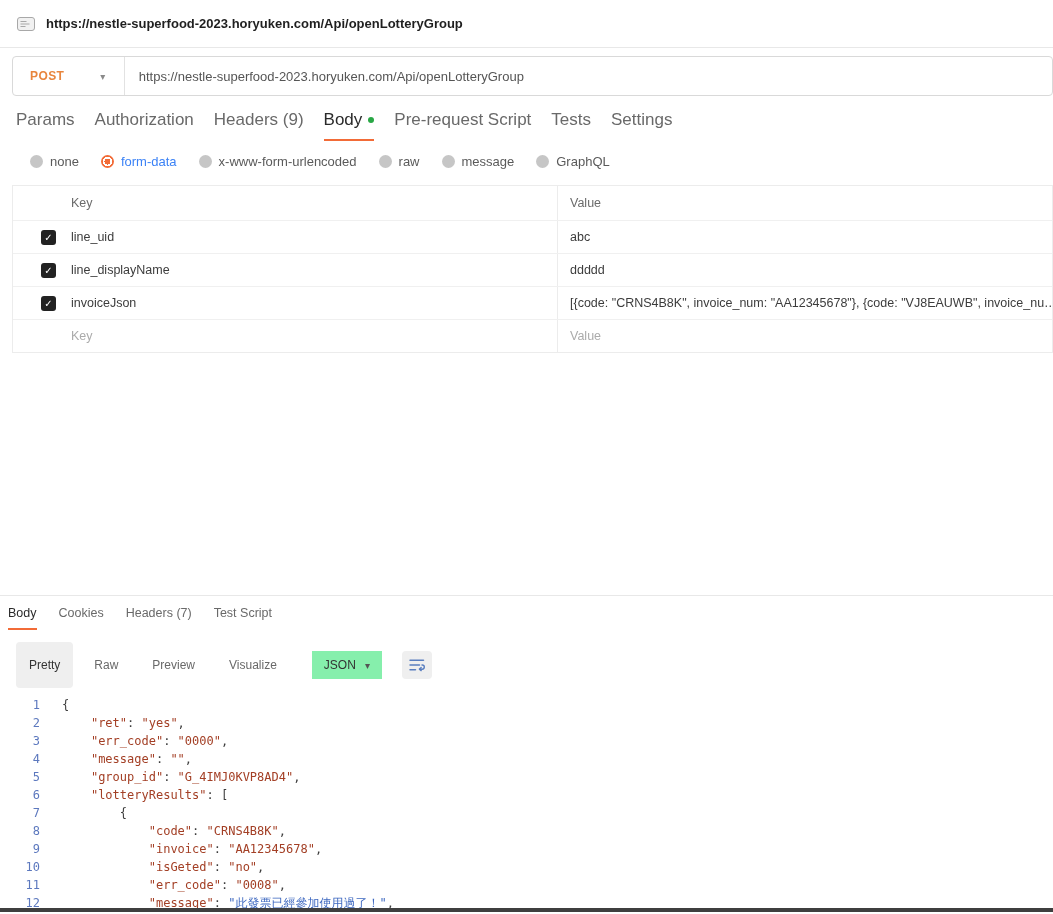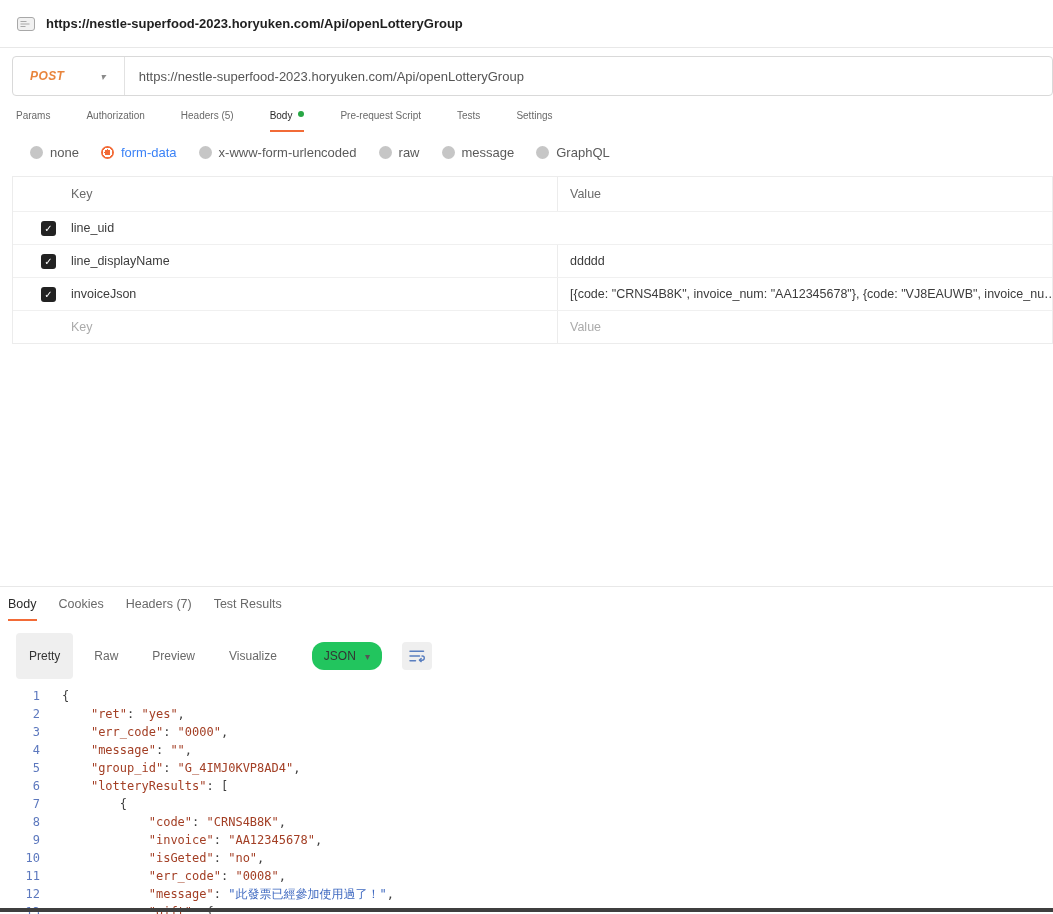--- a/index.html
+++ b/index.html
@@ -8,27 +8,27 @@
     width:1053px; height:914px; overflow:hidden; position:relative;
     font-family:"Liberation Sans", sans-serif; color:#212121; font-size:13px;
   }
 
   
   .topbar { display:flex; align-items:center; gap:10px; height:48px; padding:0 16px; border-bottom:1px solid #E8E8E8; }
   .topbar-title { font-weight:bold; font-size:13px; color:#1F1F1F; }
 
   
   .url-row { margin:8px 0 0 12px; height:40px; width:calc(100% - 12px); border:1px solid #D9D9D9; border-radius:4px; display:flex; align-items:center; background:#fff; }
-  .method { display:flex; align-items:center; gap:36px; background:none; border:none; padding:0 18px 0 17px; font-family:inherit; font-size:12px; font-weight:bold; letter-spacing:.4px; color:#E8853D; cursor:pointer; height:100%;font-style:italic; }
+  .method { display:flex; align-items:center; gap:36px; background:none; border:none; padding:0 18px 0 17px; font-family:inherit; font-size:12px; font-weight:bold; letter-spacing:.4px; color:#E8853D; cursor:pointer; height:100%; }
   .chev { color:#8A8A8A; font-size:10px; font-weight:normal; }
   .divider-v { width:1px; align-self:stretch; background:#E2E2E2; }
   .url-input { flex:1; border:none; outline:none; background:transparent; font-family:inherit; font-size:13px; color:#555; padding-left:14px; }
 
   
-  .req-tabs { display:flex; gap:36px; margin:14px 0 0 16px; font-size:10px; color:#696969; align-items:flex-end; }
+  .req-tabs { display:flex; gap:20px; margin:14px 0 0 16px; font-size:17px; color:#696969; align-items:flex-end; }
   .req-tab { position:relative; padding-bottom:11px; cursor:pointer; white-space:nowrap; }
   .req-tab.active { color:#2A2A2A; }
   .req-tab.active::after { content:""; position:absolute; left:0; right:0; bottom:0; height:2px; background:#F26B37; }
   .body-dot { display:inline-block; width:6px; height:6px; border-radius:50%; background:#28A745; margin-left:6px; vertical-align:2px; }
 
   
   .modes-row { display:flex; gap:22px; margin:13px 0 0 30px; align-items:center; font-size:13px; color:#5A5A5A; }
   .mode { display:flex; align-items:center; gap:7px; cursor:pointer; }
   .radio { width:13px; height:13px; border-radius:50%; background:#C6C6C6; flex:none; }
   .mode.selected .radio { background:radial-gradient(circle, #F26B37 0 3px, #fff 3px 4.8px, #F26B37 4.8px); }
@@ -51,21 +51,21 @@
 
   
   .resp-tabs { display:flex; gap:22px; padding:10px 0 0 8px; border-top:1px solid #E8E8E8; font-size:12.5px; color:#696969; align-items:flex-end; }
   .resp-tab { position:relative; padding-bottom:10px; cursor:pointer; }
   .resp-tab.active { color:#2A2A2A; }
   .resp-tab.active::after { content:""; position:absolute; left:0; right:0; bottom:0; height:2px; background:#F26B37; }
 
   .view-row { display:flex; align-items:center; gap:8px; margin:12px 0 0 16px; font-size:12px; color:#696969; }
   .pill { padding:16px 13px; border-radius:4px; cursor:pointer; white-space:nowrap; }
   .pill.active { background:#EFEFEF; color:#333; }
-  .json-select { margin-left:14px; background:#22c55e; border-radius:12px; padding:7px 12px; display:flex; align-items:center; gap:9px; color:#333; cursor:pointer; }
+  .json-select { margin-left:14px; background:#86efac; border-radius:0; padding:7px 12px; display:flex; align-items:center; gap:9px; color:#333; cursor:pointer; }
   .json-select .chev { color:#555; }
   .wrap-btn { margin-left:12px; background:#EFEFEF; border-radius:4px; width:30px; height:28px; display:flex; align-items:center; justify-content:center; cursor:pointer; }
 
   
   .code { margin-top:8px; font-family:"DejaVu Sans Mono", monospace; font-size:12px; line-height:18px; }
   .code-line { display:flex; }
   .ln { width:48px; flex:none; text-align:right; padding-right:8px; color:#5C78BE; user-select:none; }
   .lc { white-space:pre; padding-left:14px; color:#3D3D3D; }
   .t-p { color:#3D3D3D; }
   .t-k { color:#A33F25; }
@@ -92,21 +92,21 @@
     <span>POST</span>
     <span class="chev">▾</span>
   </button>
   <div class="divider-v"></div>
   <input class="url-input" readonly="" value="https://nestle-superfood-2023.horyuken.com/Api/openLotteryGroup" style="">
 </div>
 
 <nav class="req-tabs">
   <div class="req-tab">Params</div>
   <div class="req-tab">Authorization</div>
-  <div class="req-tab">Headers (5)</div>
+  <div class="req-tab">Headers (9)</div>
   <div class="req-tab active">
     <span>Body</span><span class="body-dot"></span>
   </div>
   <div class="req-tab">Pre-request Script</div>
   <div class="req-tab">Tests</div>
   <div class="req-tab">Settings</div>
 </nav>
 
 <div class="modes-row">
   <div class="mode">
@@ -141,20 +141,21 @@
         <span class="ktext">Key</span>
       </div>
     <div class="tcell vcell">Value</div>
   </div>
   <div>
       <div class="trow">
         <div class="tcell kcell">
           <span class="checkbox">✓</span>
           <span class="ktext">line_uid</span>
         </div>
+        <div class="tcell vcell">abc</div>
       </div>
       <div class="trow">
         <div class="tcell kcell">
           <span class="checkbox">✓</span>
           <span class="ktext">line_displayName</span>
         </div>
         <div class="tcell vcell">ddddd</div>
       </div>
       <div class="trow">
         <div class="tcell kcell">
@@ -172,21 +173,21 @@
   </div>
 </div>
 
 <div class="spacer"></div>
 
 <section>
   <nav class="resp-tabs">
     <div class="resp-tab active">Body</div>
     <div class="resp-tab">Cookies</div>
     <div class="resp-tab">Headers (7)</div>
-    <div class="resp-tab">Test Results</div>
+    <div class="resp-tab">Test Script</div>
   </nav>
 
   <div class="view-row">
     <div class="pill active">Pretty</div>
     <div class="pill">Raw</div>
     <div class="pill">Preview</div>
     <div class="pill">Visualize</div>
     <div class="json-select">
       <span>JSON</span>
       <span class="chev">▾</span>

